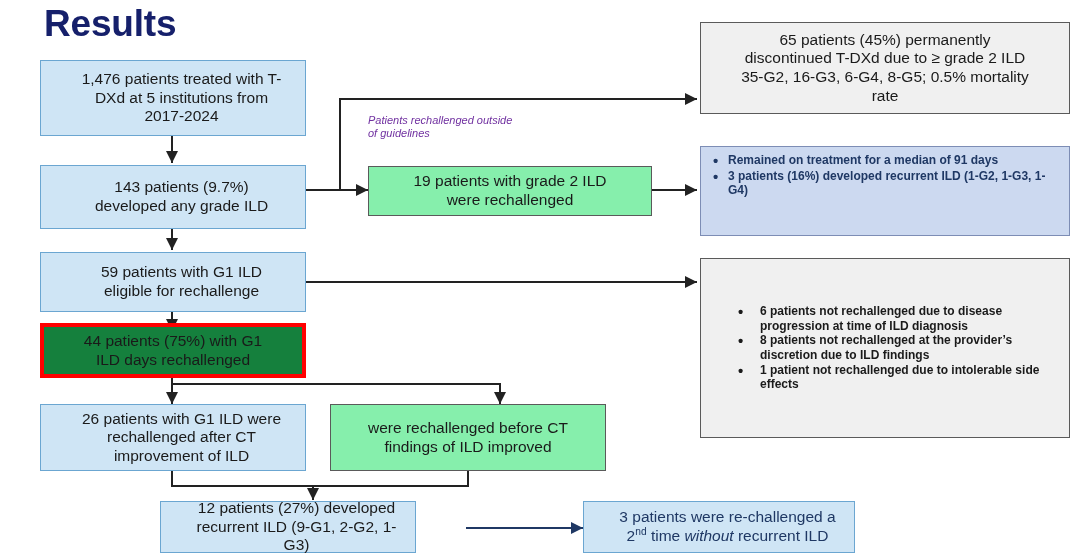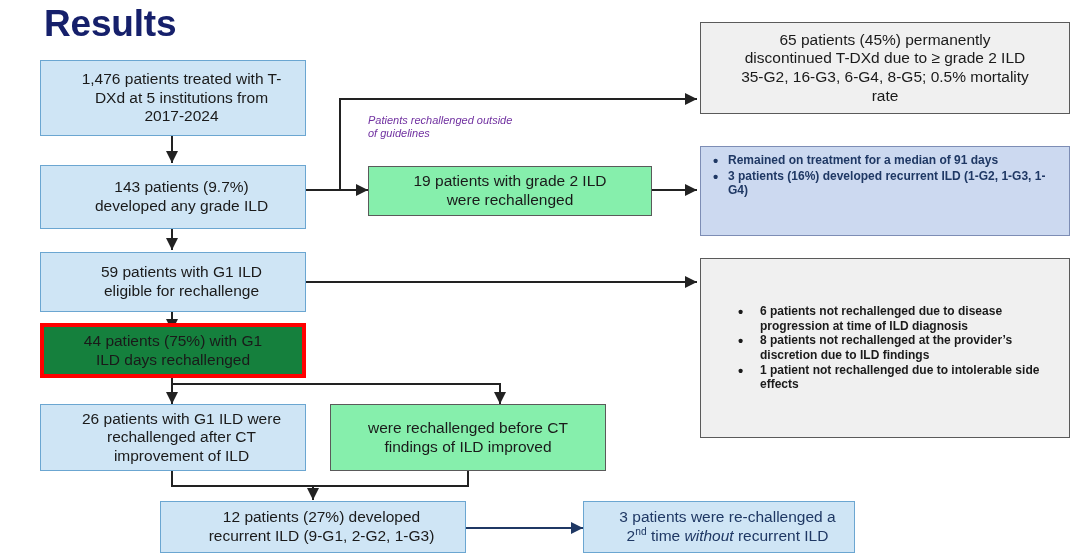--- a/index.html
+++ b/index.html
@@ -201,21 +201,21 @@
     </div>
   </div>
 
   <div class="node lav" style="left:330px;top:404px;width:276px;height:67px;">
     <div class="txt">
       <div>were rechallenged before CT</div>
       <div>findings of ILD improved</div>
     </div>
   </div>
 
-  <div class="node blue" style="left:160px;top:501px;width:306px;height:52px;">
+  <div class="node blue" style="left:160px;top:501px;width:256px;height:52px;">
     <div class="txt">
       <div>12 patients (27%) developed</div>
       <div>recurrent ILD (9-G1, 2-G2, 1-G3)</div>
     </div>
   </div>
 
   <div class="node blue bluedark" style="left:583px;top:501px;width:272px;height:52px;">
     <div class="txt">
       <div>3 patients were re-challenged a</div>
       <div>

